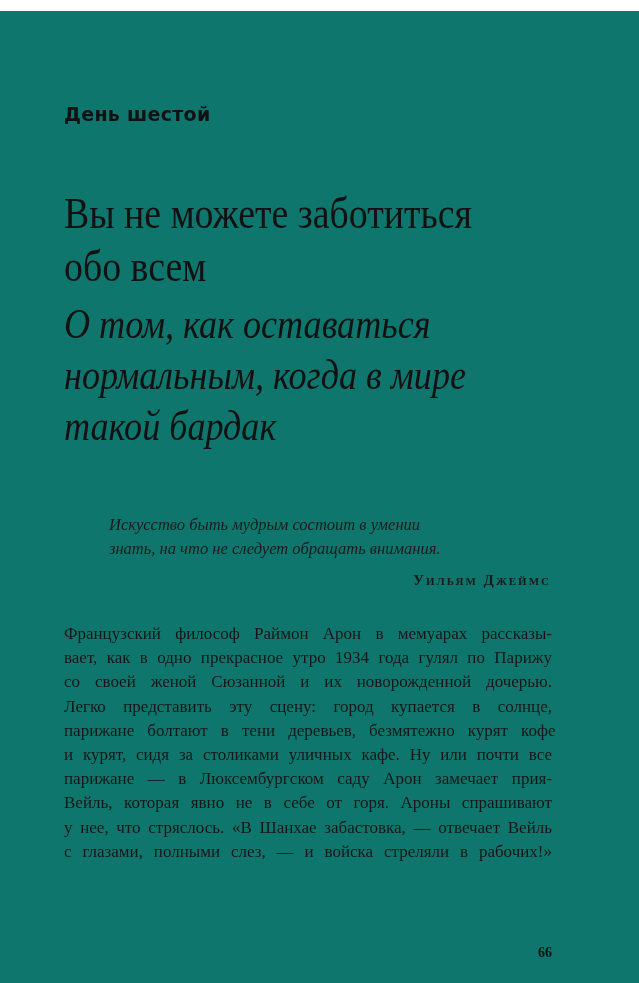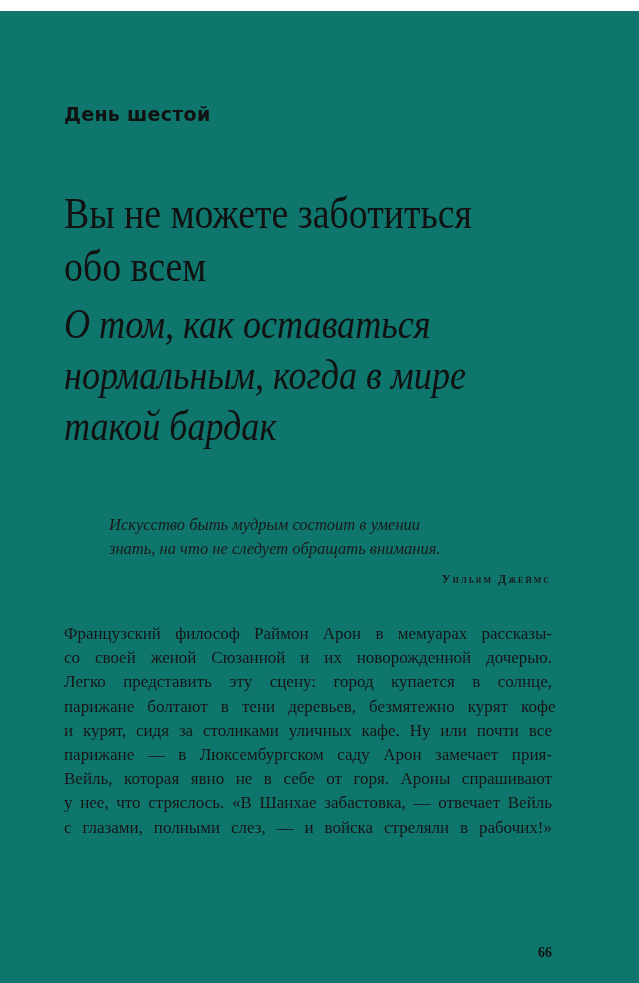--- a/index.html
+++ b/index.html
@@ -80,21 +80,21 @@
       color: #1a1a1a;
       white-space: nowrap;
       margin-left: 20px;
     }
     .epigraph-author {
       position: absolute;
       right: 88px;
       top: 561px;
       font-family: "Liberation Serif", serif;
       font-weight: bold;
-      font-size: 12px;
+      font-size: 15px;
       letter-spacing: 2px;
       font-variant: small-caps;
       color: #1a1a1a;
       white-space: nowrap;
     }
     .body-text {
       position: absolute;
       left: 64px;
       top: 611px;
       width: 488px;
@@ -142,20 +142,21 @@
   </h2>
 
   <blockquote class="epigraph" style="margin:0;">
     <span class="epigraph-line">Искусство быть мудрым состоит в умении</span>
     <span class="epigraph-line">знать, на что не следует обращать внимания.</span>
   </blockquote>
   <div class="epigraph-author">Уильям Джеймс</div>
 
   <div class="body-text">
     <span class="body-line" style="text-align: left; width: auto; display: block; word-spacing: 10.0443px;">Французский философ Раймон Арон в мемуарах рассказы-</span>
+    <span class="body-line" style="text-align: left; width: auto; display: block; word-spacing: 5.10938px;">вает, как в одно прекрасное утро 1934 года гулял по Парижу</span>
     <span class="body-line" style="text-align: left; width: auto; display: block; word-spacing: 10.6451px;">со своей женой Сюзанной и их новорожденной дочерью.</span>
     <span class="body-line" style="text-align: left; width: auto; display: block; word-spacing: 13.183px;">Легко представить эту сцену: город купается в солнце,</span>
     <span class="body-line" style="text-align: left; width: auto; display: block; word-spacing: 8.82366px;">парижане болтают в тени деревьев, безмятежно курят кофе</span>
     <span class="body-line" style="text-align: left; width: auto; display: block; word-spacing: 5.55938px;">и курят, сидя за столиками уличных кафе. Ну или почти все</span>
     <span class="body-line" style="text-align: left; width: auto; display: block; word-spacing: 9.26562px;">парижане — в Люксембургском саду Арон замечает прия-</span>
     <span class="body-line" style="text-align: center; width: auto; display: block; word-spacing: 7.26736px;">Вейль, которая явно не в себе от горя. Ароны спрашивают</span>
     <span class="body-line" style="text-align: left; width: auto; display: block; word-spacing: 3.44097px;">у нее, что стряслось. «В Шанхае забастовка, — отвечает Вейль</span>
     <span class="body-line last" style="text-align: left; width: auto; display: block; word-spacing: 6.64583px;">с глазами, полными слез, — и войска стреляли в рабочих!»</span>
   </div>
 

